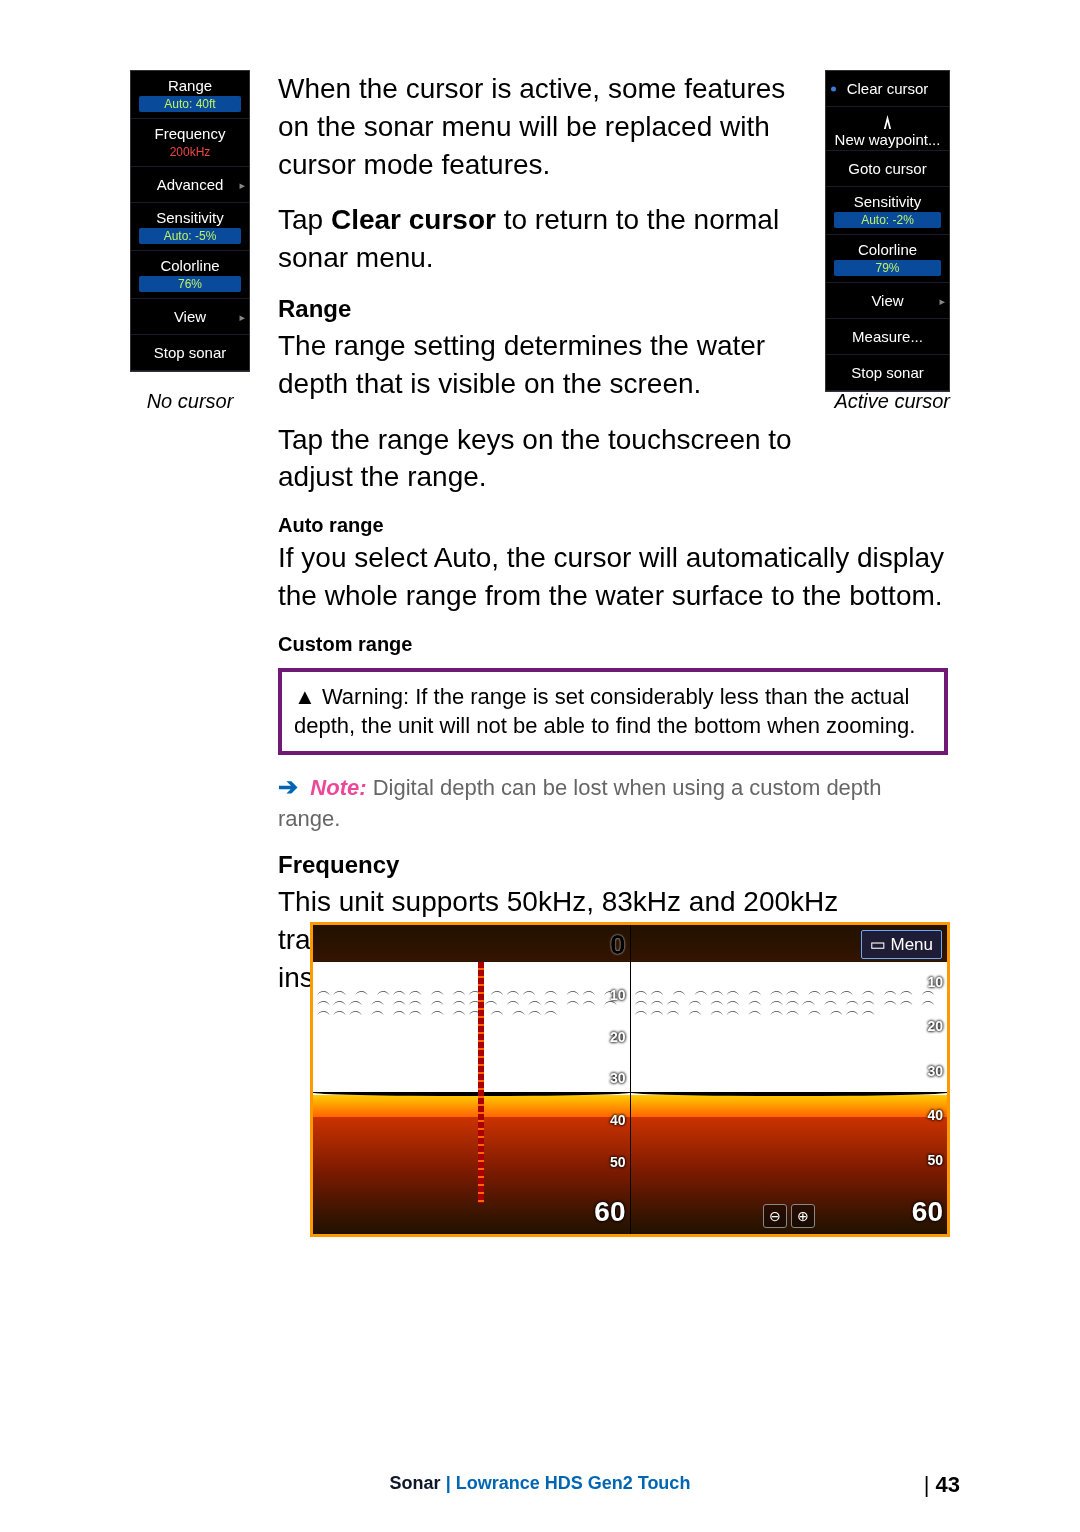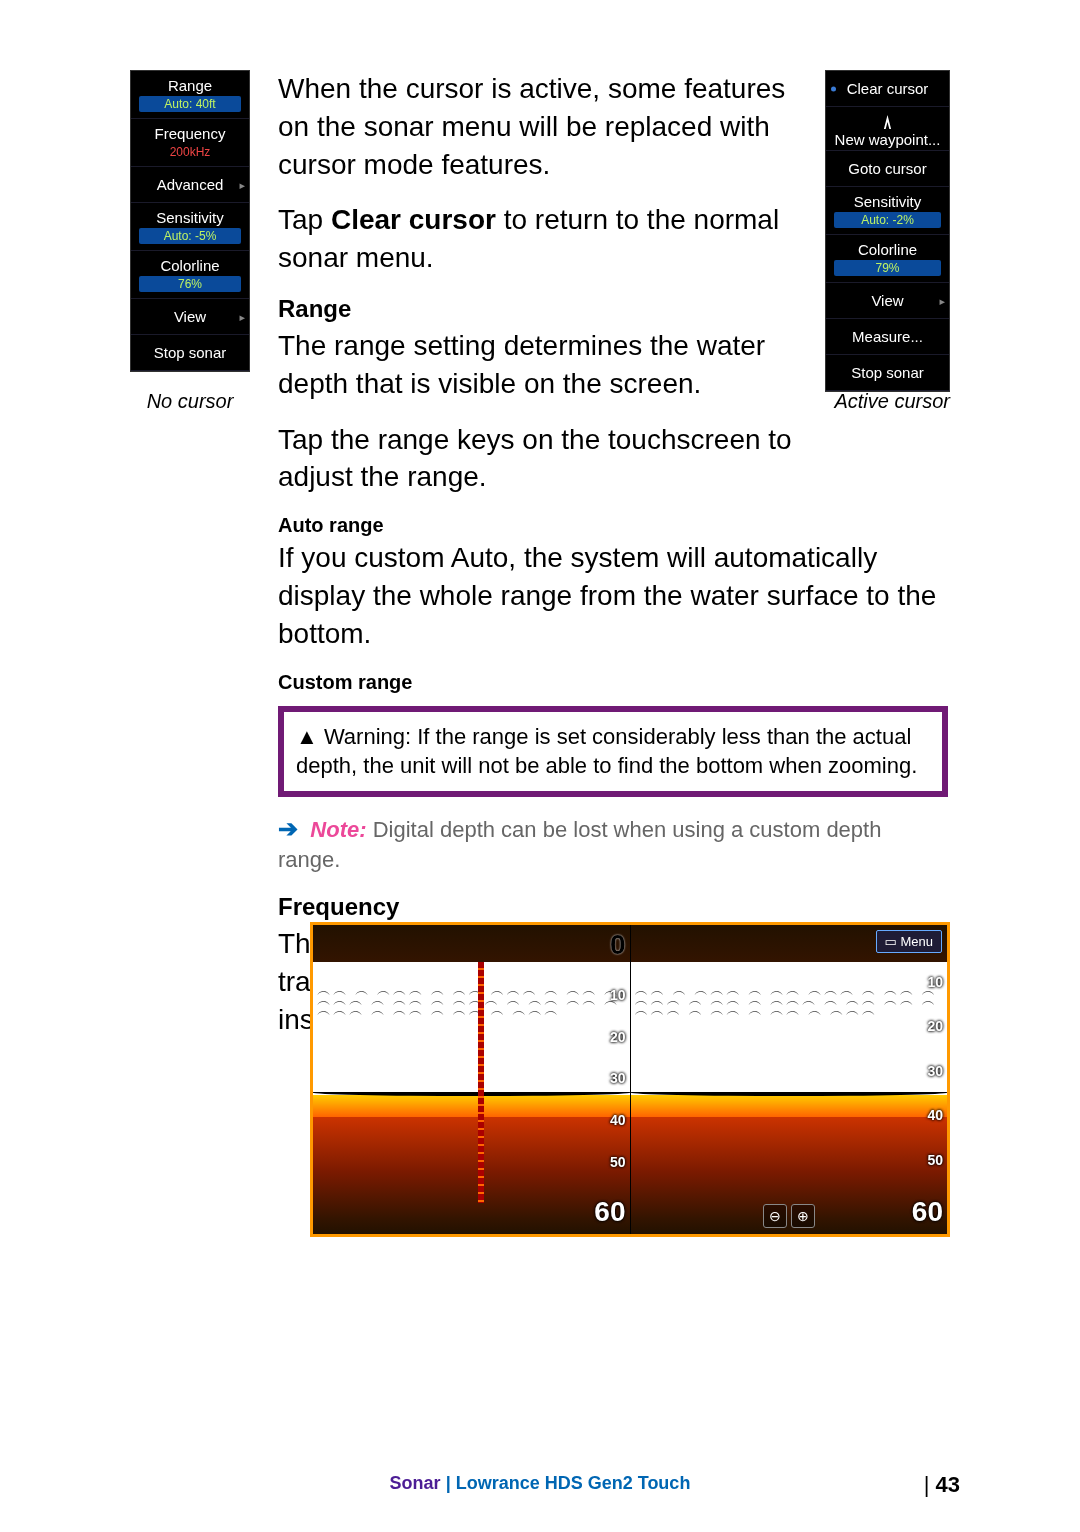--- a/index.html
+++ b/index.html
@@ -61,21 +61,21 @@
   .caption-right {
     position: absolute;
     left: 680px;
     top: 320px;
     width: 140px;
     text-align: right;
     font-style: italic;
     font-size: 20px;
   }
   .warning-box {
-    border: 6px solid #701a75;
+    border: 4px solid #701a75;
     padding: 10px 12px;
     margin: 12px 0 16px 0;
     font-size: 22px;
     line-height: 1.35;
   }
   .warning-icon {
     font-weight: bold;
   }
   .note-line {
     font-size: 22px;
@@ -191,21 +191,21 @@
   }
   .sonar-half .ticks span.zero {
     color: #000;
     text-shadow: 0 0 2px #fff;
   }
   .menu-chip {
     position: absolute;
     top: 5px; right: 5px;
     background: rgba(30,30,60,0.9);
     color: #fff;
-    font-size: 13px;
+    font-size: 17px;
     padding: 3px 8px;
     border: 1px solid #6af;
     border-radius: 2px;
   }
   .zoom-btns {
     position: absolute;
     bottom: 6px;
     left: 50%;
     transform: translateX(-50%);
     display: flex;
@@ -249,21 +249,21 @@
 
   
   .footer {
     position: absolute;
     bottom: 38px;
     left: 0;
     width: 1080px;
     text-align: center;
     font-size: 18px;
   }
-  .footer .sec { font-weight: 700; color: #4c1d95; }
+  .footer .sec { font-weight: 700; color: #0f172a; }
   .footer .prod { font-weight: 700; color: #0066b3; }
   .page-num {
     position: absolute;
     bottom: 34px;
     right: 120px;
     font-size: 22px;
     font-weight: 700;
   }
   .page-num::before {
     content: "| ";
@@ -345,21 +345,21 @@
       <span>Tap </span><span class="bold-inline">Clear cursor</span><span> to return to the normal sonar menu.</span>
     </p>
 
     <h2 class="sub">Range</h2>
     <p class="body">The range setting determines the water depth that is visible on the screen.</p>
     <p class="body">Tap the range keys on the touchscreen to adjust the range.</p>
   </div>
 
   <div class="wide-col">
     <h3 class="subsub">Auto range</h3>
-    <p class="body">If you custom Auto, the system will automatically display the whole range from the water surface to the bottom.</p>
+    <p class="body">If you select Auto, the cursor will automatically display the whole range from the water surface to the bottom.</p>
 
     <h3 class="subsub">Custom range</h3>
 
     <div class="warning-box">
       <span class="warning-icon">▲</span>
       <span>Warning: If the range is set considerably less than the actual depth, the unit will not be able to find the bottom when zooming.</span>
     </div>
 
     <p class="note-line">
       <span class="note-arrow">➔</span>&nbsp;

